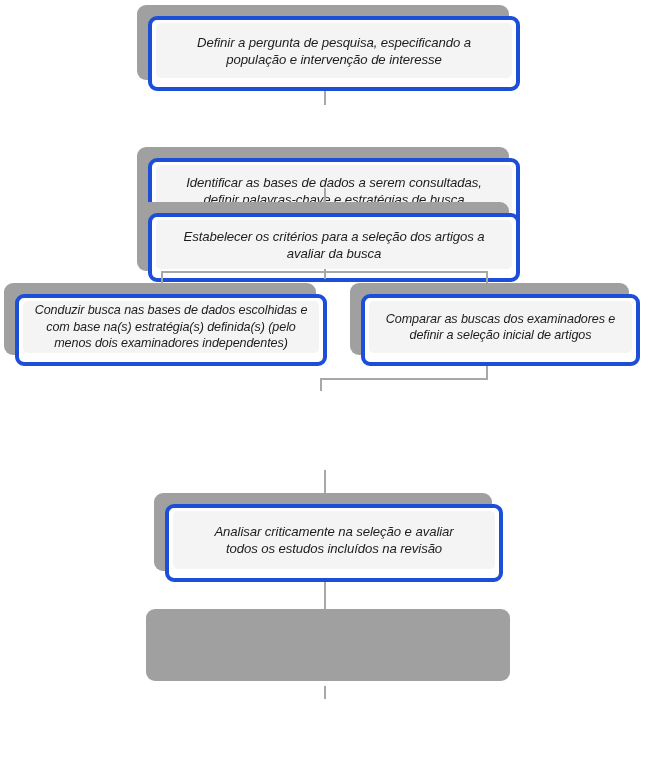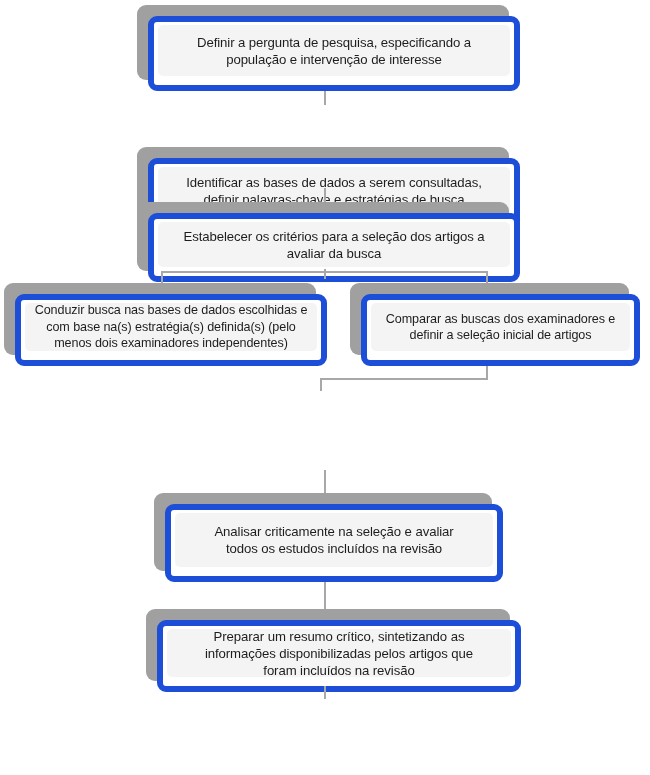--- a/index.html
+++ b/index.html
@@ -41,23 +41,24 @@
     background: #a0a0a0;
     border-radius: 9px;
   }
   .node .card {
     position: absolute;
     left: 11px;
     top: 11px;
     right: 0;
     bottom: 0;
     background: #ffffff;
-    border: 6px solid #1d4ed8;
+    border: 4px solid #1d4ed8;
     border-radius: 9px;
     box-sizing: border-box;
+    font-style: italic;
   }
   .node .inner {
     position: absolute;
     left: 4px;
     top: 3px;
     right: 4px;
     bottom: 9px;
     background: #f4f4f4;
     border-radius: 5px;
     display: flex;
@@ -156,25 +157,18 @@
         <span class="label">Analisar criticamente na seleção e avaliar
 todos os estudos incluídos na revisão</span>
       </div>
     </div>
   </div>
 
   <div class="conn v" style="left:324px; top:582px; height:27px;"></div>
 
   <div class="node wide" style="left:146px; top:609px; width:375px; height:83px;">
     <div class="plate"></div>
-    <div class="card">
-      <div class="inner">
-        <span class="label">Preparar um resumo crítico, sintetizando as
-informações disponibilizadas pelos artigos que
-foram incluídos na revisão</span>
-      </div>
-    </div>
   </div>
 
   <div class="conn v" style="left:324px; top:686px; height:13px;"></div>
 
 
 </div>
 
 </body></html>

